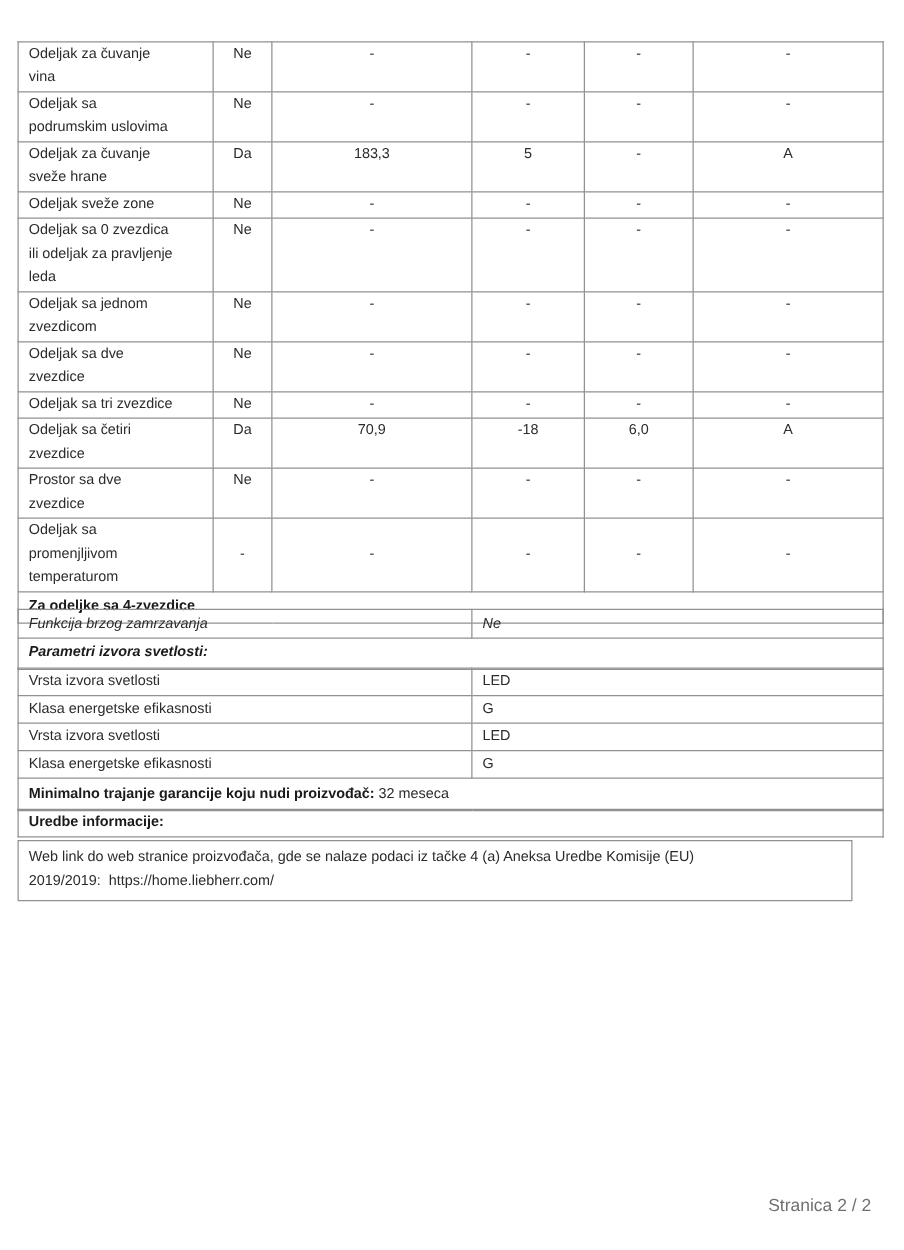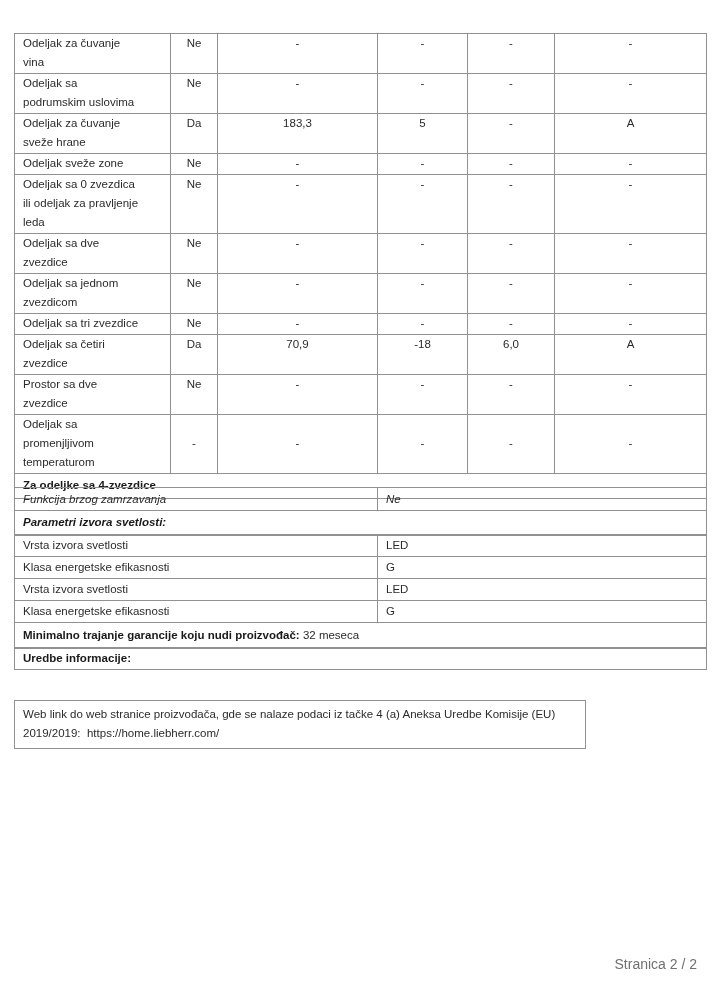--- a/index.html
+++ b/index.html
@@ -42,22 +42,22 @@
   #light-table { top: 534px; }
   #light-table td { padding-top: 1px; }
   #light-table tfoot td { padding: 3px 5px 3px 8px; }
   
   #dodatne-table { top: 647px; }
   #dodatne-table td { padding: 1px 5px 1px 8px; }
   
   .weblink-box {
     position: absolute;
     left: 14px;
-    top: 700px;
-    width: 572px;
+    top: 672px;
+    width: 668px;
     border: 1px solid #919191;
     padding: 4px 10px 5px 8px;
     line-height: 19px;
     white-space: pre-wrap;
   }
   .weblink-box a, .weblink-box .url { color: #2b2b2b; text-decoration: none; }
   .page-footer {
     position: absolute;
     top: 958px;
     right: 26px;
@@ -120,31 +120,31 @@
       <td class="lbl">Odeljak sa 0 zvezdica
 ili odeljak za pravljenje
 leda</td>
       <td class="ctr">Ne</td>
       <td class="ctr">-</td>
       <td class="ctr">-</td>
       <td class="ctr">-</td>
       <td class="ctr">-</td>
     </tr>
         <tr>
+      <td class="lbl">Odeljak sa jednom
+zvezdicom</td>
+      <td class="ctr">Ne</td>
+      <td class="ctr">-</td>
+      <td class="ctr">-</td>
+      <td class="ctr">-</td>
+      <td class="ctr">-</td>
+    </tr>
+        <tr>
       <td class="lbl">Odeljak sa dve
 zvezdice</td>
-      <td class="ctr">Ne</td>
-      <td class="ctr">-</td>
-      <td class="ctr">-</td>
-      <td class="ctr">-</td>
-      <td class="ctr">-</td>
-    </tr>
-        <tr>
-      <td class="lbl">Odeljak sa jednom
-zvezdicom</td>
       <td class="ctr">Ne</td>
       <td class="ctr">-</td>
       <td class="ctr">-</td>
       <td class="ctr">-</td>
       <td class="ctr">-</td>
     </tr>
         <tr>
       <td class="lbl">Odeljak sa tri zvezdice</td>
       <td class="ctr">Ne</td>
       <td class="ctr">-</td>

